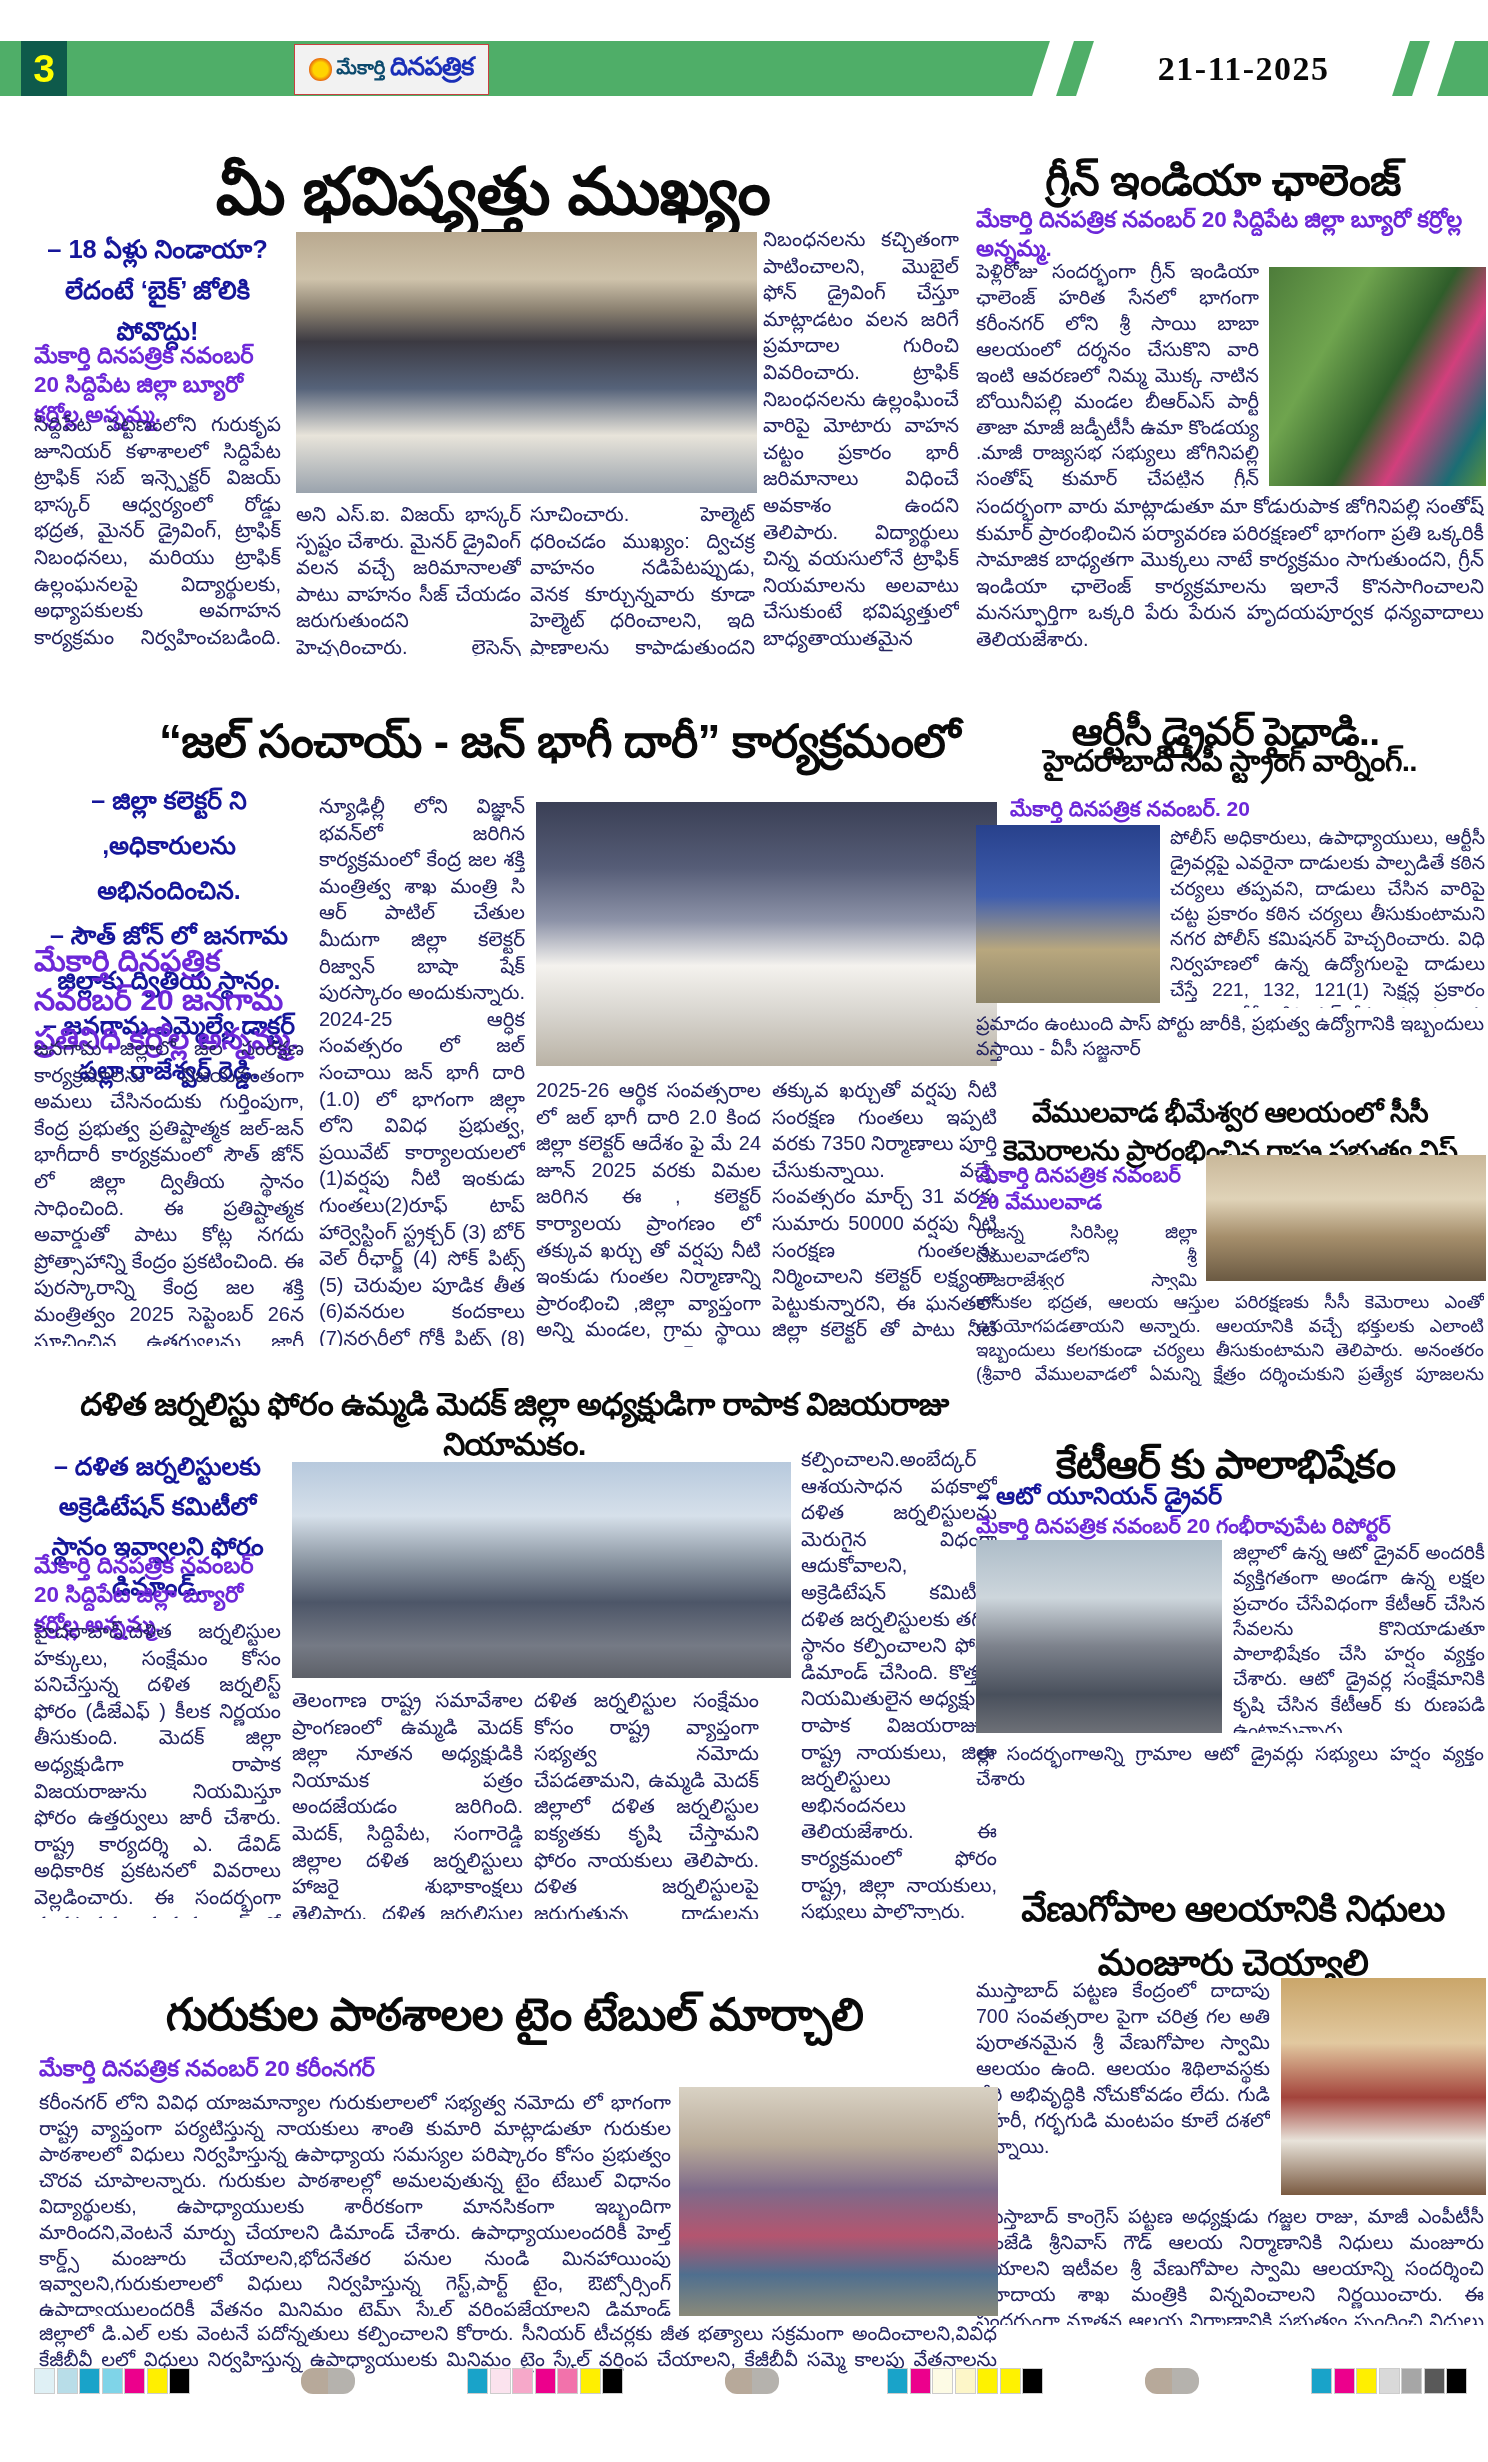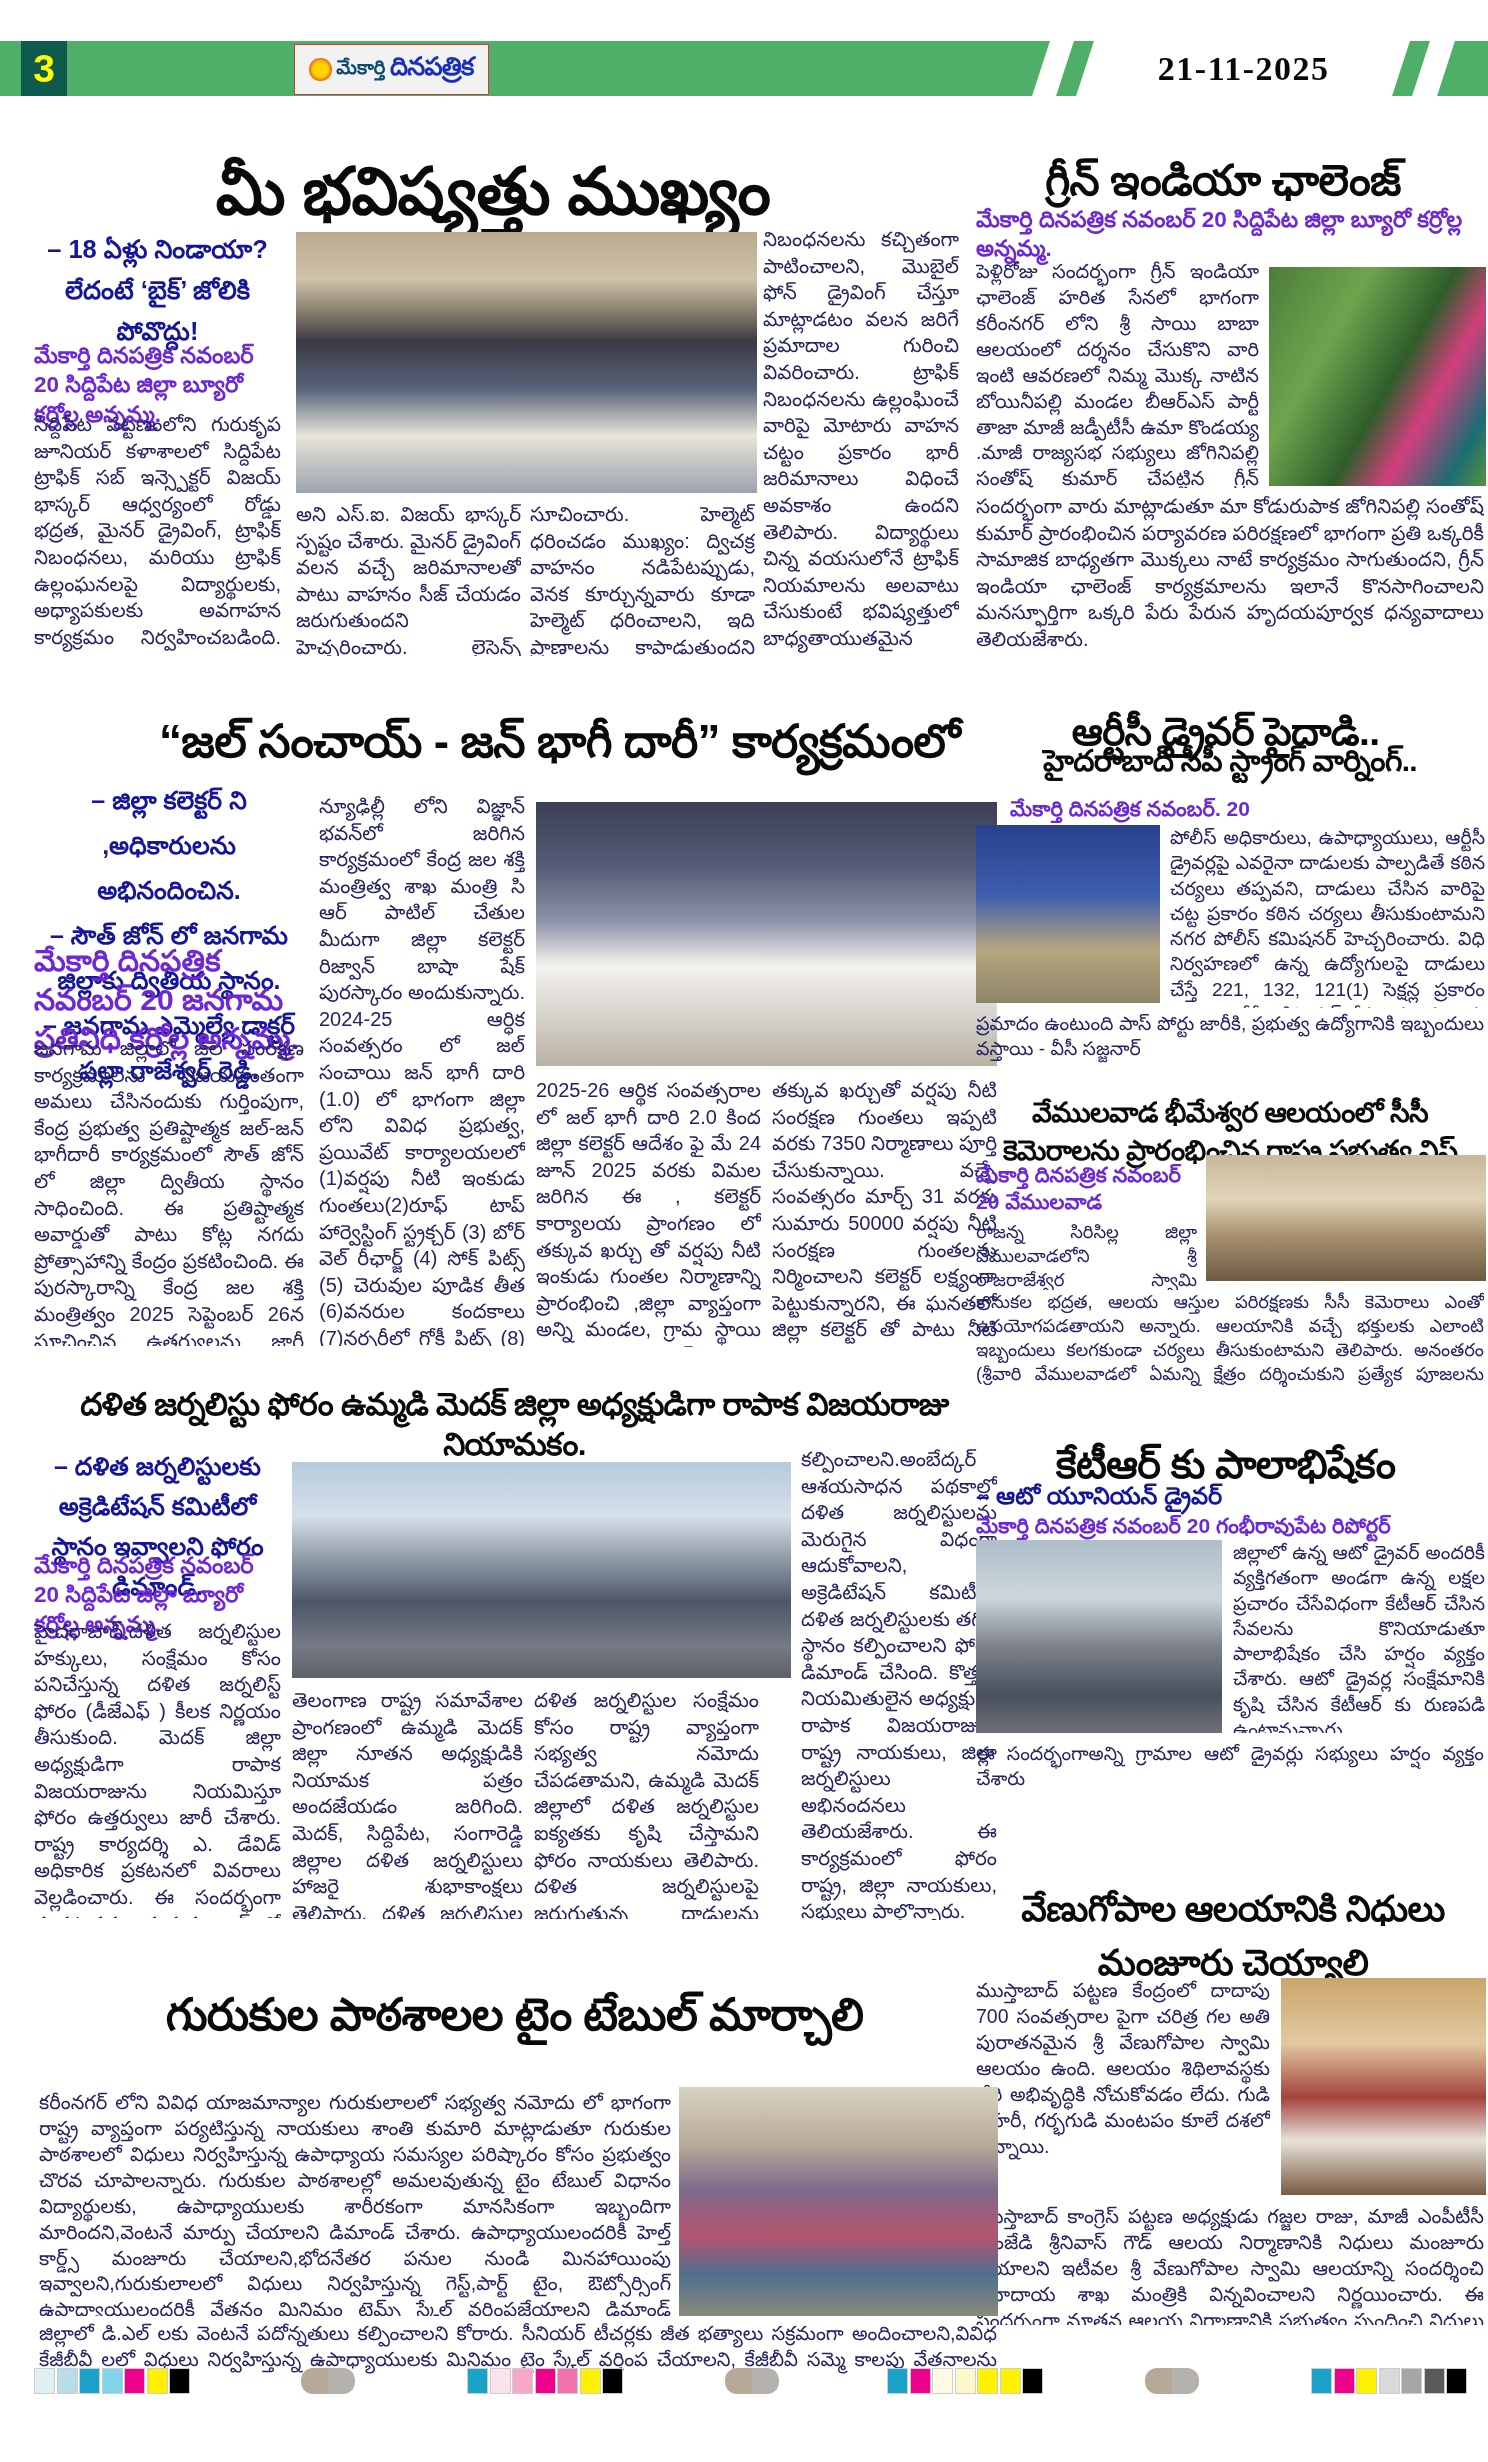--- a/index.html
+++ b/index.html
@@ -133,20 +133,21 @@
   <div class="abs photo ph-auto" style="left:976px;top:1540px;width:246px;height:193px;" title="auto union members group photo on the street"></div>
   <div class="abs body-col" style="left:1233px;top:1540px;width:252px;height:193px;font-size:19px;">జిల్లాలో ఉన్న ఆటో డ్రైవర్ అందరికీ వ్యక్తిగతంగా అండగా ఉన్న లక్షల ప్రచారం చేసేవిధంగా కేటీఆర్ చేసిన సేవలను కొనియాడుతూ పాలాభిషేకం చేసి హర్షం వ్యక్తం చేశారు. ఆటో డ్రైవర్ల సంక్షేమానికి కృషి చేసిన కేటీఆర్ కు రుణపడి ఉంటామన్నారు.</div>
   <div class="abs body-col" style="left:976px;top:1741px;width:508px;height:99px;font-size:19px;">ఈ సందర్భంగాఅన్ని గ్రామాల ఆటో డ్రైవర్లు సభ్యులు హర్షం వ్యక్తం చేశారు</div>
 
   <h2 class="abs headline" style="left:997px;top:1852px;width:472px;font-size:36px;line-height:1.5;">వేణుగోపాల ఆలయానికి నిధులు మంజూరు చెయ్యాలి</h2>
   <div class="abs photo ph-indoor" style="left:1281px;top:1978px;width:205px;height:217px;" title="leaders visiting ancient Venugopala Swamy temple"></div>
   <div class="abs body-col" style="left:976px;top:1978px;width:294px;height:221px;font-size:19.5px;">ముస్తాబాద్ పట్టణ కేంద్రంలో దాదాపు 700 సంవత్సరాల పైగా చరిత్ర గల అతి పురాతనమైన శ్రీ వేణుగోపాల స్వామి ఆలయం ఉంది. ఆలయం శిథిలావస్థకు చేరి అభివృద్ధికి నోచుకోవడం లేదు. గుడి ప్రహరీ, గర్భగుడి మంటపం కూలే దశలో ఉన్నాయి.</div>
   <div class="abs body-col" style="left:976px;top:2204px;width:508px;height:121px;font-size:19.5px;">ముస్తాబాద్ కాంగ్రెస్ పట్టణ అధ్యక్షుడు గజ్జల రాజు, మాజీ ఎంపీటీసీ గుంజేడి శ్రీనివాస్ గౌడ్ ఆలయ నిర్మాణానికి నిధులు మంజూరు చేయాలని ఇటీవల శ్రీ వేణుగోపాల స్వామి ఆలయాన్ని సందర్శించి దేవాదాయ శాఖ మంత్రికి విన్నవించాలని నిర్ణయించారు. ఈ సందర్భంగా నూతన ఆలయ నిర్మాణానికి ప్రభుత్వం స్పందించి నిధులు మంజూరు చేయాలని పునః నిర్మాణం కోసం నిధుల మంజూరు చేస్తేనే ఆలయ అభివృద్ధి సాధ్యమని కోరారు.</div>
 
   <h2 class="abs headline" style="left:30px;top:1950px;width:969px;font-size:45px;">గురుకుల పాఠశాలల టైం టేబుల్ మార్చాలి</h2>
+  <div class="abs dateline" style="left:39px;top:2054px;width:675px;font-size:22.5px;">మేకార్తి దినపత్రిక నవంబర్ 20 కరీంనగర్</div>
   <div class="abs body-col" style="left:39px;top:2090px;width:632px;height:226px;font-size:19.5px;">కరీంనగర్ లోని వివిధ యాజమాన్యాల గురుకులాలలో సభ్యత్వ నమోదు లో భాగంగా రాష్ట్ర వ్యాప్తంగా పర్యటిస్తున్న నాయకులు శాంతి కుమారి మాట్లాడుతూ గురుకుల పాఠశాలలో విధులు నిర్వహిస్తున్న ఉపాధ్యాయ సమస్యల పరిష్కారం కోసం ప్రభుత్వం చొరవ చూపాలన్నారు. గురుకుల పాఠశాలల్లో అమలవుతున్న టైం టేబుల్ విధానం విద్యార్థులకు, ఉపాధ్యాయులకు శారీరకంగా మానసికంగా ఇబ్బందిగా మారిందని,వెంటనే మార్పు చేయాలని డిమాండ్ చేశారు. ఉపాధ్యాయులందరికీ హెల్త్ కార్డ్స్ మంజూరు చేయాలని,భోదనేతర పనుల నుండి మినహాయింపు ఇవ్వాలని,గురుకులాలలో విధులు నిర్వహిస్తున్న గెస్ట్,పార్ట్ టైం, ఔట్సోర్సింగ్ ఉపాధ్యాయులందరికీ వేతనం మినిమం టైమ్స్ స్కేల్ వర్తింపజేయాలని డిమాండ్ చేశారు.ఉపాధ్యాయులకు పని భారం ఉన్నందున పారిటి స్కేల్ మంజూరు చేయాలని, మహాత్మ జ్యోతిబాపూలే గురుకుల పాఠశాలల ఉపాధ్యాయులకు ఉన్నత విద్యకు సెలవులు మంజూరు చేయాలని డిమాండ్ చేశారు.</div>
   <div class="abs photo ph-teachers" style="left:679px;top:2087px;width:319px;height:229px;" title="teachers group photo with women receiving certificates"></div>
   <div class="abs body-col" style="left:39px;top:2321px;width:958px;height:54px;font-size:19.5px;">జిల్లాలో డి.ఎల్ లకు వెంటనే పదోన్నతులు కల్పించాలని కోరారు. సీనియర్ టీచర్లకు జీత భత్యాలు సక్రమంగా అందించాలని,వివిధ కేజీబీవీ లలో విధులు నిర్వహిస్తున్న ఉపాధ్యాయులకు మినిమం టైం స్కేల్ వర్తింప చేయాలని, కేజీబీవీ సమ్మె కాలపు వేతనాలను చెల్లించాలని ప్రభుత్వాలను డిమాండ్ చేశారు. ఈ కార్యక్రమంలో జిల్లా అధ్యక్షులు ములుగు కుమార్ ప్రధాన కార్యదర్శి జావేద్, జిల్లా కార్యదర్శి రాజ్కుమార్ తదితరులు పాల్గొన్నారు.</div>
 
   <div class="abs" style="left:0;top:2368px;width:1488px;height:27px;" id="regbar">
       <div class="regbar-item" style="left: 34px;">
         <div class="regbar-sq" style="background: rgb(223, 240, 245);"></div>
         <div class="regbar-sq" style="background: rgb(184, 221, 232);"></div>
         <div class="regbar-sq" style="background: rgb(25, 163, 201);"></div>
         <div class="regbar-sq" style="background: rgb(127, 212, 232);"></div>

